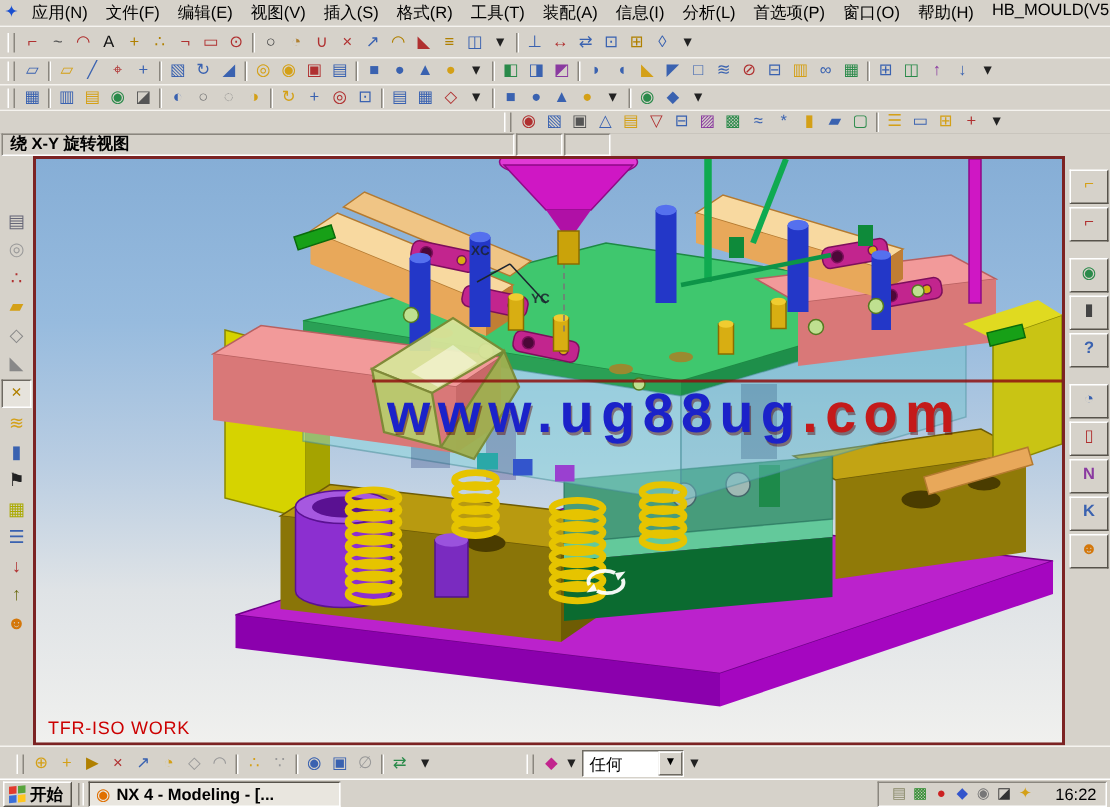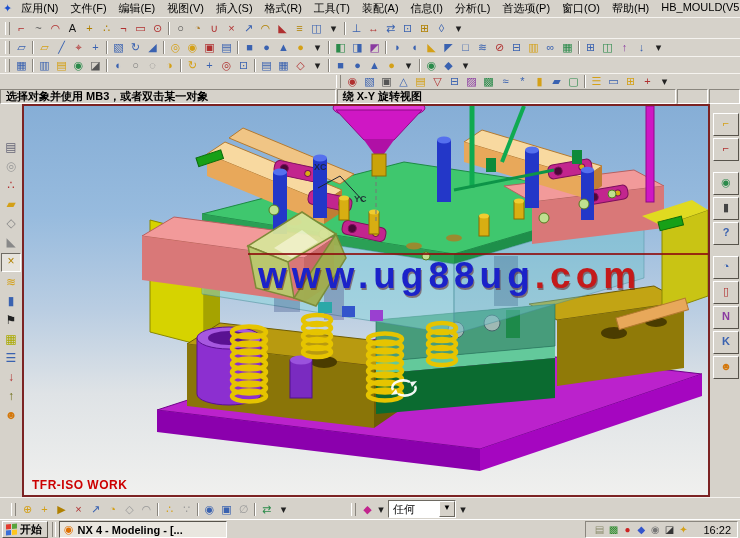--- a/index.html
+++ b/index.html
@@ -55,21 +55,21 @@
   .wm-url{left:234px;top:149px;font-size:37px;font-weight:bold;letter-spacing:5px;
     text-shadow:1px 2px 0 rgba(90,0,0,.45);}
   .wm-url .u1{color:#1b22c9;}
   .wm-url .u2{color:#c41a1a;text-align:right;}
   .wm-promo{left:208px;top:181px;height:27px;line-height:27px;padding:0 12px;border-radius:4px;
     background:rgba(255,255,255,.93);font-size:24px;font-weight:bold;letter-spacing:1px;
     box-shadow:0 1px 2px rgba(0,0,0,.25);}
   .wm-promo .p1{color:#e83000;text-shadow:1px 1px 0 #ffd24a;}
   .wm-promo .p2{color:#ff8c00;text-shadow:1px 1px 0 #a33;}
   .axis-label{font-size:9px;color:#1c2430;font-weight:bold;opacity:.85;}
-  .view-label{left:8px;top:372px;font-size:12px;font-weight:bold;color:#cc0000;letter-spacing:.5px;}
+  .view-label{left:8px;top:372px;font-size:12px;font-weight:normal;color:#cc0000;letter-spacing:.5px;}
   
   .bottombar{position:absolute;left:0;top:497px;right:0;height:22px;display:flex;align-items:center;
     background:#d6d2ca;border-top:1px solid #f5f3ef;padding:0 2px 0 8px;}
   .bb-gap{width:56px;}
   .combo{display:flex;align-items:center;width:66px;height:16px;background:#fff;
     border:1px solid;border-color:#6e6a62 #fff #fff #6e6a62;margin:0 2px;}
   .combo .val{flex:1;padding:0 4px;font-size:11px;}
   .combo .cbtn{width:14px;height:14px;line-height:12px;text-align:center;font-size:8px;
     border:1px solid;border-color:#fff #6e6a62 #6e6a62 #fff;background:#d6d2ca;}
   
@@ -244,21 +244,20 @@
     <span class="tbi" style="color: rgb(42, 138, 74);">▢</span>
     <i class="sep"></i>
     <span class="tbi" style="color: rgb(212, 160, 23);">☰</span>
     <span class="tbi" style="color: rgb(58, 98, 176);">▭</span>
     <span class="tbi" style="color: rgb(212, 160, 23);">⊞</span>
     <span class="tbi" style="color: rgb(176, 48, 48);">+</span>
     <span class="tbi" style="color: rgb(34, 34, 34);">▾</span>
   </div>
 
 <div class="statusbar">
-  <div class="scell prompt">选择对象并使用 MB3，或者双击某一对象</div>
   <div class="scell hint">绕 X-Y 旋转视图</div>
   <div class="scell mini"></div>
   <div class="scell mini"></div>
 </div>
 
 <div class="main">
 
   <div class="leftcol">
       <span class="lti" style="color: rgb(102, 102, 119);">▤</span>
       <span class="lti" style="color: rgb(153, 153, 153);">◎</span>

